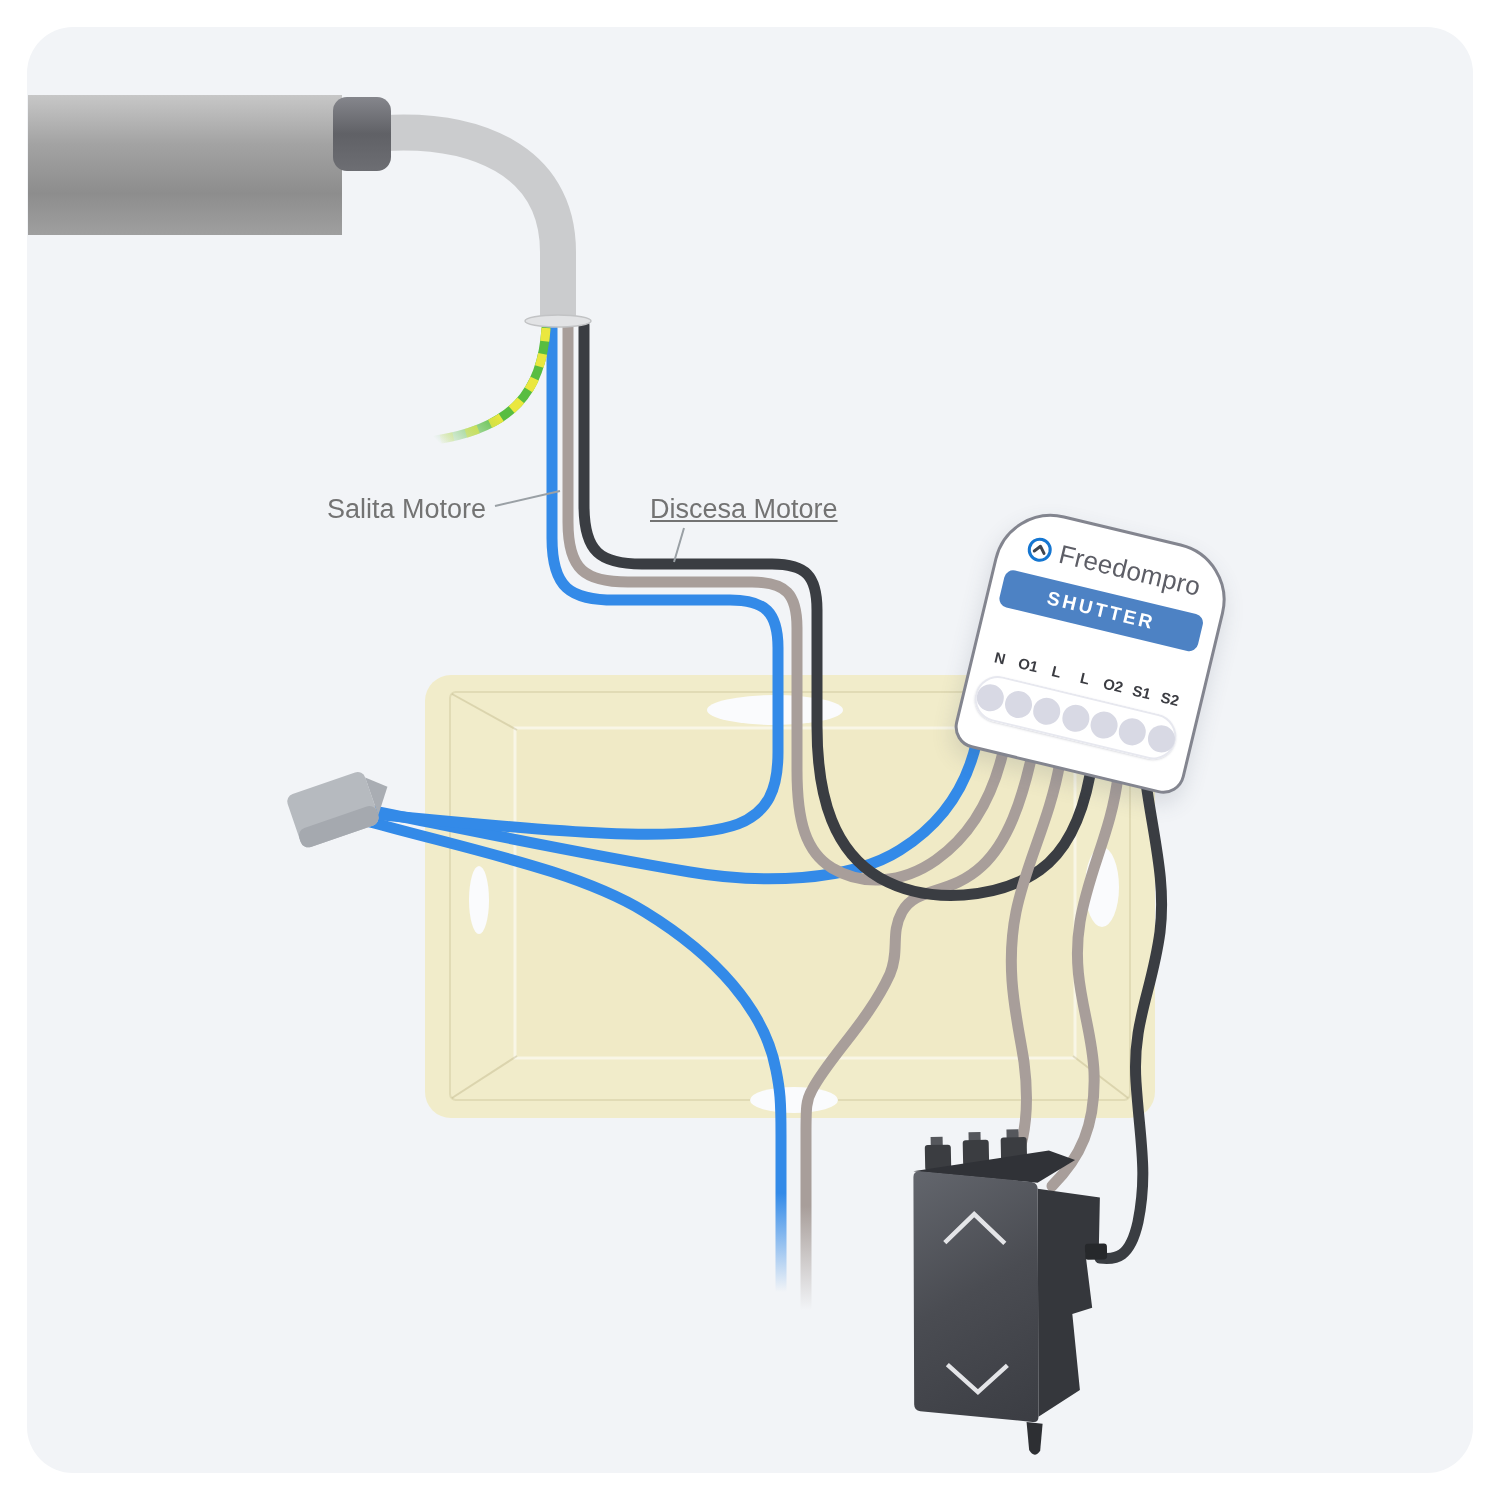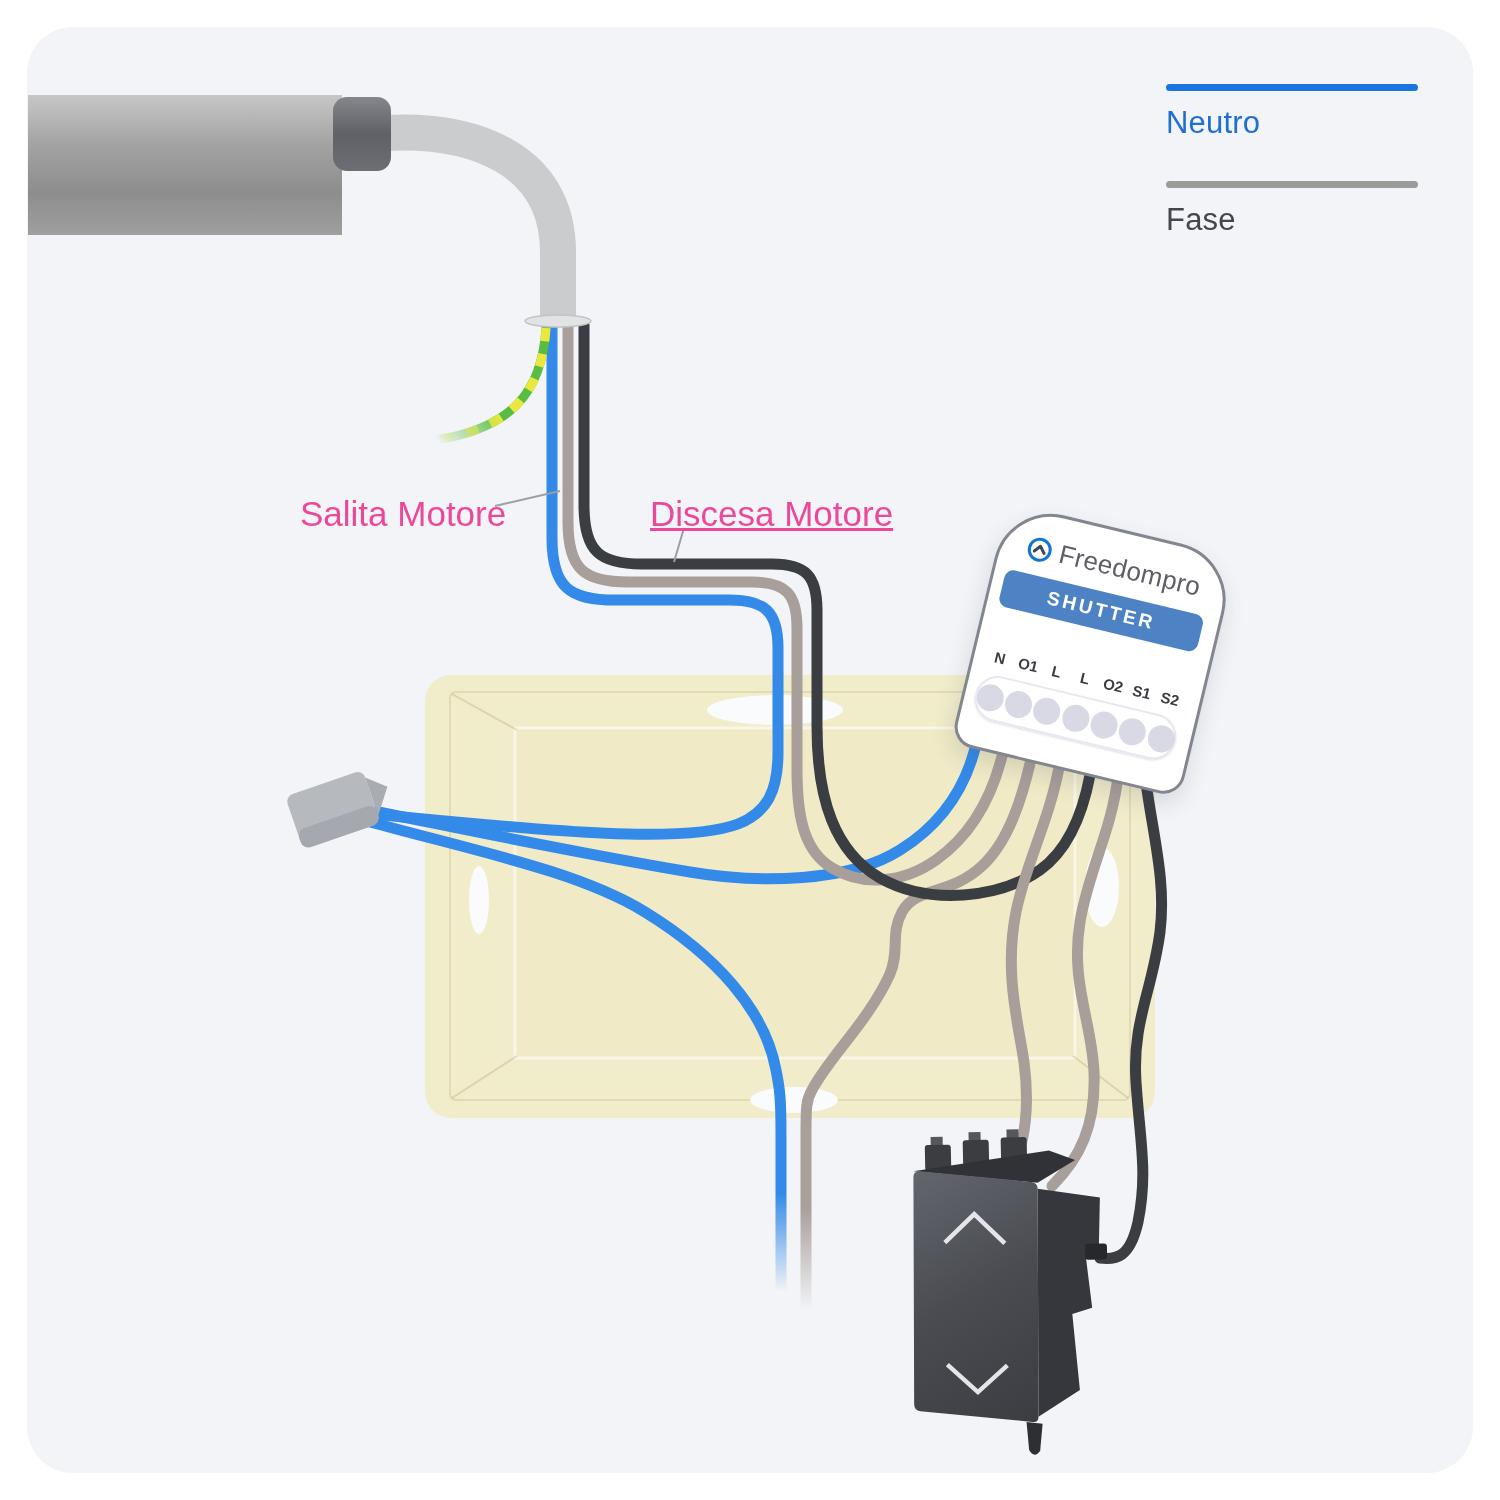--- a/index.html
+++ b/index.html
@@ -8,21 +8,21 @@
   #scene{position:absolute;left:0;top:0;}
 
   
   .legend{position:absolute;left:1166px;top:84px;width:252px;}
   .legend-line{height:7px;border-radius:4px;}
   .legend-label{font-size:31px;margin-top:14px;margin-bottom:40px;letter-spacing:.2px;}
   .legend-label.neutro{color:#1f6fd2;}
   .legend-label.fase{color:#43464c;}
 
   
-  .anno{position:absolute;font-size:35px;color:#ec4899;white-space:nowrap;}
+  .anno{position:absolute;font-size:27px;color:#737373;white-space:nowrap;}
   .anno.salita{left:300px;top:494px;width:186px;text-align:right;}
   .anno.discesa{left:650px;top:494px;text-decoration:underline;}
 
   
   .module{position:absolute;left:1008px;top:502px;width:230px;height:242px;
           background:#ffffff;border:3px solid #83858f;
           border-radius:58px 58px 22px 22px;
           transform:rotate(13.5deg);transform-origin:0 0;
           box-shadow:0 10px 22px rgba(70,80,100,0.16);}
   .module-logo-row{position:absolute;left:0;top:20px;width:100%;display:flex;
@@ -194,20 +194,14 @@
       <div class="term-hole"></div>
       <div class="term-hole"></div>
       <div class="term-hole"></div>
       <div class="term-hole"></div>
     </div>
   </div>
 
   <div class="anno salita">Salita Motore</div>
   <div class="anno discesa">Discesa Motore</div>
 
-  <div class="legend">
-    <div class="legend-line" style="background:#1b75e0;"></div>
-    <div class="legend-label neutro">Neutro</div>
-    <div class="legend-line" style="background:#9b9b9b;"></div>
-    <div class="legend-label fase">Fase</div>
-  </div>
 
 </div>
 
 </body></html>

